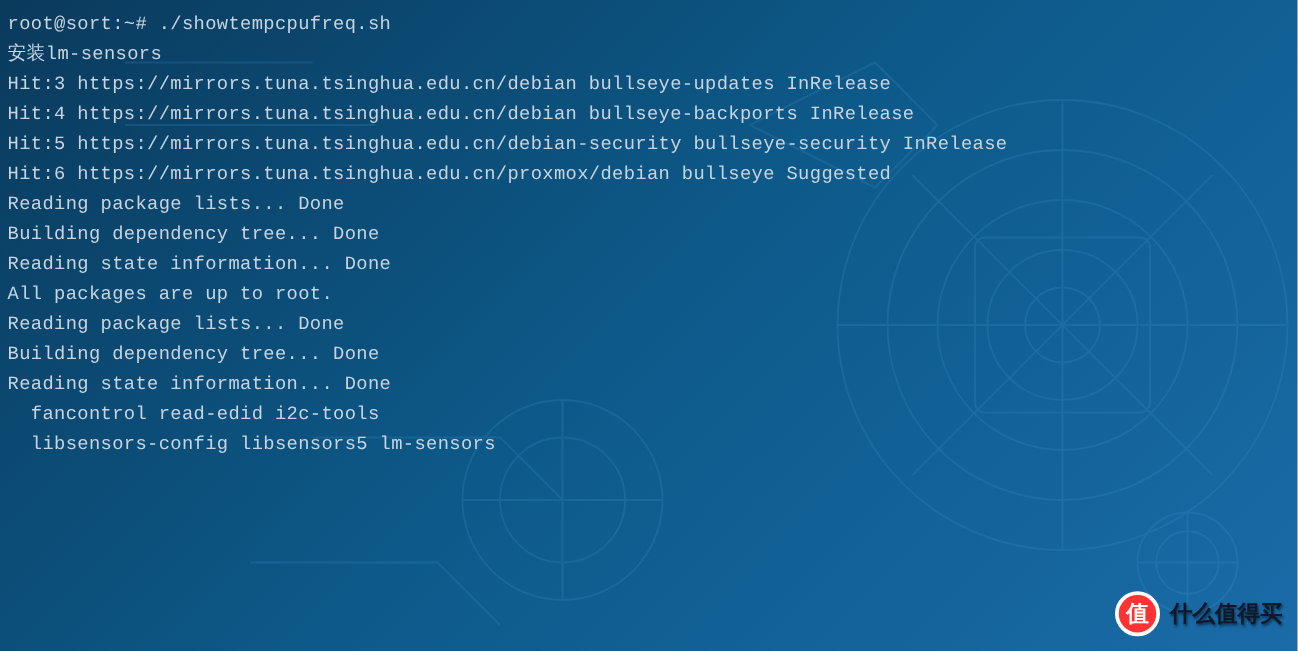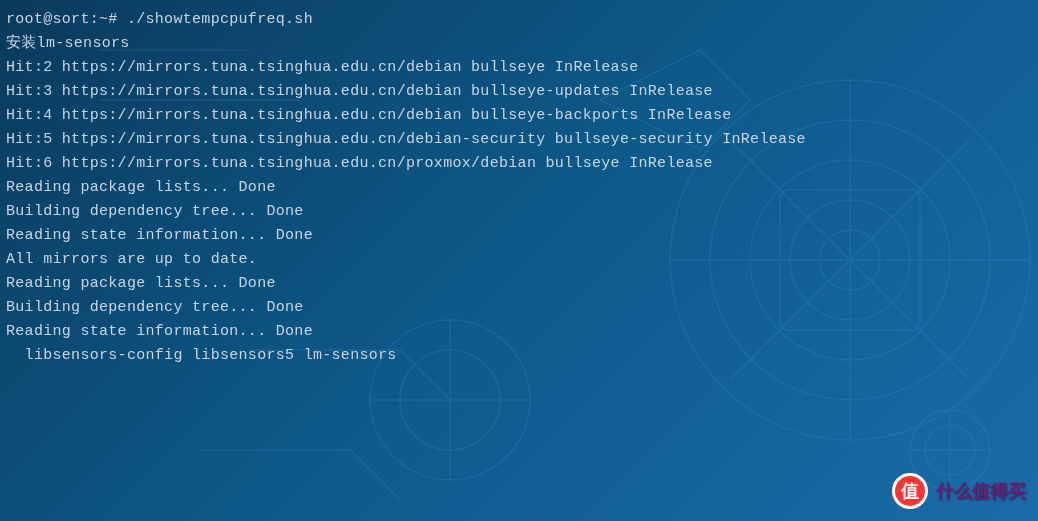--- a/index.html
+++ b/index.html
@@ -65,21 +65,21 @@
       display: flex;
       align-items: center;
       justify-content: center;
       color: #ffffff;
       font-weight: bold;
       font-size: 18px;
       font-family: sans-serif;
     }
     
     .watermark-text {
-      color: #701a75;
+      color: #0f172a;
       font-size: 18px;
       font-weight: bold;
       font-family: 'Microsoft YaHei', sans-serif;
       text-shadow: 1px 1px 2px rgba(0,0,0,0.5);
     }
   </style>
 </head>
 <body>
 
 <div class="bg-pattern">
@@ -101,32 +101,32 @@
       <circle cx="950" cy="450" r="25"></circle>
       <path d="M950 410 L950 490 M910 450 L990 450"></path>
       <path d="M100 50 L250 50 M100 100 L300 100"></path>
     </g>
   </svg>
 </div>
 
 <div class="terminal">
   <div class="terminal-line">root@sort:~# ./showtempcpufreq.sh</div>
   <div class="terminal-line">安装lm-sensors</div>
-  <div class="terminal-line">Hit:2 https://mirrors.tuna.tsinghua.edu.cn/debian bullseye InRelease</div>
   <div class="terminal-line">Hit:3 https://mirrors.tuna.tsinghua.edu.cn/debian bullseye-updates InRelease</div>
   <div class="terminal-line">Hit:4 https://mirrors.tuna.tsinghua.edu.cn/debian bullseye-backports InRelease</div>
   <div class="terminal-line">Hit:5 https://mirrors.tuna.tsinghua.edu.cn/debian-security bullseye-security InRelease</div>
-  <div class="terminal-line">Hit:6 https://mirrors.tuna.tsinghua.edu.cn/proxmox/debian bullseye InRelease</div>
+  <div class="terminal-line">Hit:6 https://mirrors.tuna.tsinghua.edu.cn/proxmox/debian bullseye Suggested</div>
   <div class="terminal-line">Reading package lists... Done</div>
   <div class="terminal-line">Building dependency tree... Done</div>
   <div class="terminal-line">Reading state information... Done</div>
-  <div class="terminal-line">All mirrors are up to date.</div>
+  <div class="terminal-line">All packages are up to root.</div>
   <div class="terminal-line">Reading package lists... Done</div>
   <div class="terminal-line">Building dependency tree... Done</div>
   <div class="terminal-line">Reading state information... Done</div>
+  <div class="terminal-line">  fancontrol read-edid i2c-tools</div>
   <div class="terminal-line">  libsensors-config libsensors5 lm-sensors</div>
 </div>
 
 <div class="watermark">
   <div class="watermark-badge">
     <span>值</span>
   </div>
   <span class="watermark-text">什么值得买</span>
 </div>
 

